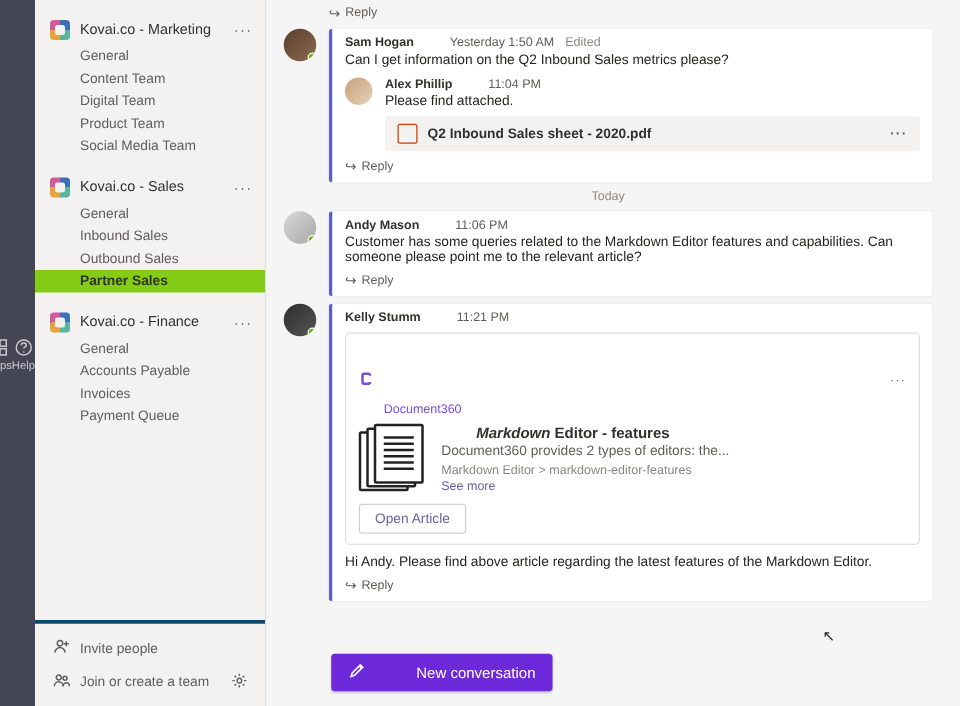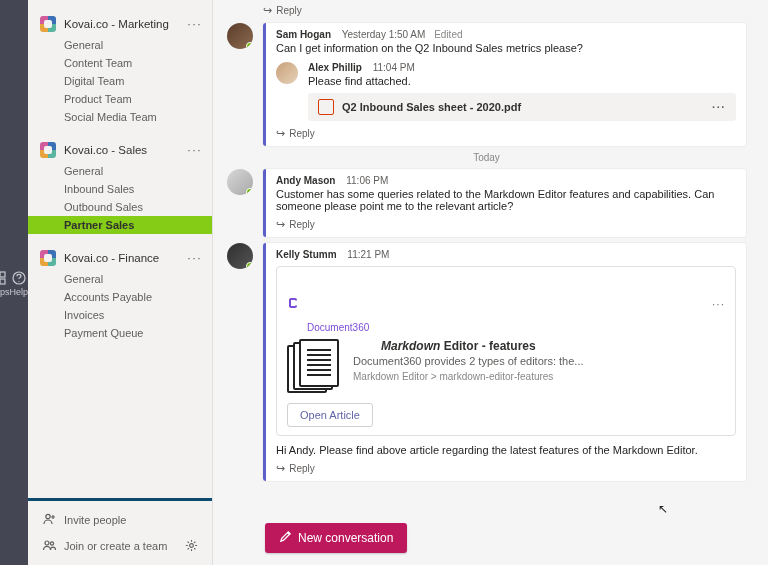--- a/index.html
+++ b/index.html
@@ -23,21 +23,21 @@
   .sb-action .icon { width:14px; margin-right:8px; color:#605e5c;}
   .sb-action .gear { margin-left:auto; color:#605e5c;}
   .main { flex:1; background:#f5f5f5; display:flex; flex-direction:column; overflow:hidden;}
   .feed { flex:1; overflow-y:auto; padding: 4px 22px 10px 14px; font-size:11px; color:#323130;}
   .post { display:flex; margin: 6px 0; }
   .avatar { width:26px; height:26px; border-radius:50%; background:#bbb; margin-right:10px; flex-shrink:0; position:relative; overflow:hidden;}
   .avatar.small{width:22px;height:22px;}
   .post-body { flex:1; background:#fff; border-left:3px solid #5b5fc7; border-radius:3px; padding:6px 10px 6px 10px; position:relative; box-shadow:0 0 0 1px rgba(0,0,0,0.03);}
   .meta { font-size:10px; color:#605e5c; margin-bottom:2px;}
   .meta .author{color:#323130;font-weight:600;}
-  .meta .time{margin-left:8px;}
+  .meta .time{margin-left:26px;}
   .meta .edited{margin-left:6px;color:#8a8886;}
   .msg-text{font-size:11px;color:#252423;}
   .nested { display:flex; margin-top:8px;}
   .nested .avatar{margin-left:0;}
   .nested-body{flex:1;}
   .attachment { margin-top:6px; background:#f3f2f1; border-radius:3px; padding:6px 10px; display:flex; align-items:center; font-size:11px; color:#323130;font-weight:bold; }
   .attachment .ficon{width:16px;height:16px;margin-right:8px;border:1.4px solid #d83b01;border-radius:2px;position:relative;}
   .attachment .fname{flex:1;}
   .attachment .amore{color:#605e5c;letter-spacing:1px;cursor:pointer;}
   .reply-link{display:flex;align-items:center;font-size:10px;color:#605e5c;margin-top:6px;cursor:pointer;}
@@ -54,21 +54,21 @@
   .doc-illus .p2{left:6px;top:3px;}
   .doc-illus .p3{left:12px;top:0;}
   .doc-illus .line{position:absolute;height:2px;background:#222;left:6px;right:6px;}
   .card-title{font-weight:700;font-style:italic;font-size:12px;color:#323130;margin-left:28px;}
   .card-title .nonit{font-style:normal;}
   .card-desc{font-size:11px;color:#605e5c;margin-top:2px;}
   .card-breadcrumb{font-size:10px;color:#8a8886;margin-top:4px;}
   .see-more{font-size:10px;color:#6264a7;margin-top:2px;cursor:pointer;}
   .open-btn{margin-top:8px;display:inline-block;border:1px solid #d1d1d1;border-radius:3px;padding:5px 12px;font-size:11px;color:#6264a7;cursor:pointer;background:#fff;}
   .newconv-bar{padding:10px 22px 12px 52px;}
-  .newconv{background:#be185d;color:#fff;border:none;border-radius:3px;padding:7px 14px;font-size:12px;cursor:pointer;display:inline-flex;align-items:center;box-shadow:0 1px 2px rgba(0,0,0,0.2);}
+  .newconv{background:#6d28d9;color:#fff;border:none;border-radius:3px;padding:7px 14px;font-size:12px;cursor:pointer;display:inline-flex;align-items:center;box-shadow:0 1px 2px rgba(0,0,0,0.2);gap:35px;}
   .newconv .pen{margin-right:6px;}
   .presence{position:absolute;right:-1px;bottom:-1px;width:8px;height:8px;border-radius:50%;background:#6bb700;border:1.5px solid #fff;}
   .cursor-ptr{position:absolute;left:658px;top:502px;font-size:12px;color:#222;pointer-events:none;}
 </style>
 </head>
 <body>
 
 <div class="apprail">
   <div class="apprail-item">
     <svg width="14" height="14" viewBox="0 0 14 14" fill="none" stroke="currentColor" stroke-width="1.2">
@@ -261,20 +261,21 @@
                   <div class="line" style="top:28px;"></div>
                   <div class="line" style="top:33px;"></div>
               </div>
             </div>
             <div style="flex:1;">
               <div class="card-title">
                 <span>Markdown</span><span class="nonit"> Editor - features</span>
               </div>
               <div class="card-desc">Document360 provides 2 types of editors: the...</div>
               <div class="card-breadcrumb">Markdown Editor &gt; markdown-editor-features</div>
+              <div class="see-more">See more</div>
             </div>
           </div>
           <button class="open-btn">Open Article</button>
         </div>
 
         <div class="msg-text" style="margin-top:8px;">Hi Andy. Please find above article regarding the latest features of the Markdown Editor.</div>
         <div class="reply-link">
           <span class="arrow">↪</span>
           <span>Reply</span>
         </div>

